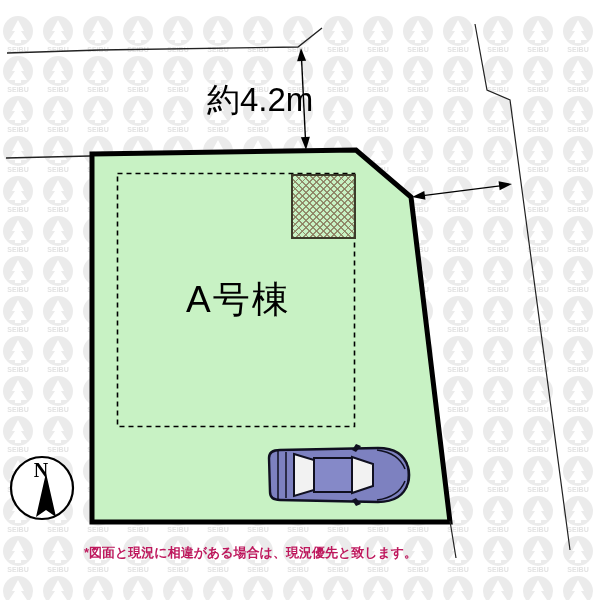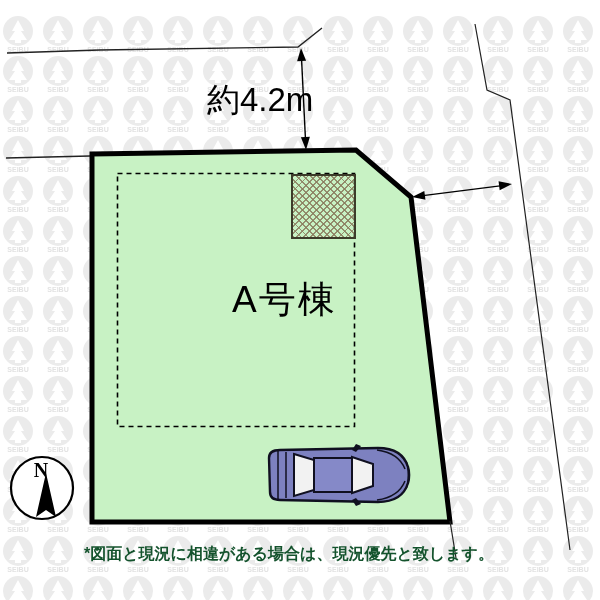--- a/index.html
+++ b/index.html
@@ -19,24 +19,24 @@
     border:2px solid #3c3c2a;z-index:2;
     background:
       repeating-linear-gradient(45deg, rgba(138,124,94,.85) 0 1.3px, transparent 1.3px 5px),
       repeating-linear-gradient(-45deg, rgba(138,124,94,.85) 0 1.3px, transparent 1.3px 5px);}
 
   .dim-label{position:absolute;color:#000;font-size:33px;line-height:1.1;z-index:3;white-space:nowrap;}
   #dim-top{left:207px;top:82px;}
   #dim-right{left:429px;top:203px;}
 
   #building-label{position:absolute;left:186px;top:275px;font-size:37px;color:#000;
-    letter-spacing:2px;z-index:3;white-space:nowrap;margin-left:46px;}
-
-  #disclaimer{position:absolute;left:84px;top:544px;font-size:16px;font-weight:bold;
-    color:#14532d;z-index:3;white-space:nowrap;}
+    letter-spacing:2px;z-index:3;white-space:nowrap;}
+
+  #disclaimer{position:absolute;left:84px;top:544px;font-size:13px;font-weight:bold;
+    color:#be185d;z-index:3;white-space:nowrap;}
 
   #car-svg{position:absolute;left:264px;top:443px;z-index:3;}
   #compass-svg{position:absolute;left:7px;top:450px;z-index:3;}
 </style>
 </head>
 <body>
 
 <div class="stage">
 
   <div id="watermark">

